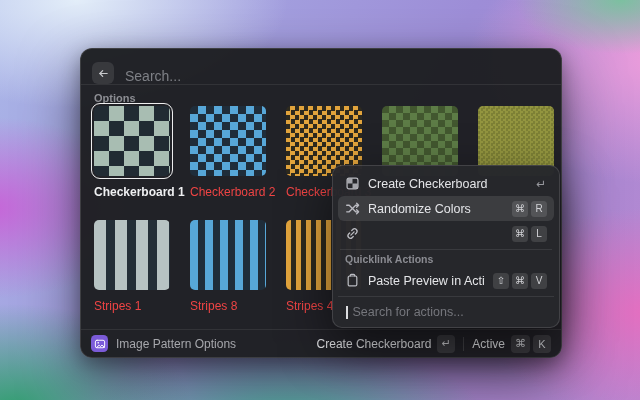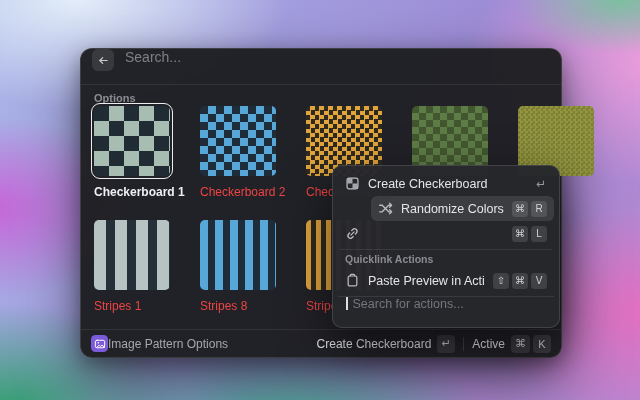--- a/index.html
+++ b/index.html
@@ -17,61 +17,61 @@
       radial-gradient(42% 42% at 101% 78%, rgba(233,108,190,0.9), rgba(233,108,190,0) 62%),
       linear-gradient(120deg,#aab6e8 0%,#9e8ed8 55%,#b886d0 100%);
   }
   .window{
     position:absolute;left:80px;top:48px;width:480px;height:308px;
     background:rgba(29,30,33,0.97);
     border:1px solid rgba(255,255,255,0.13);
     border-radius:12px;
     box-shadow:0 24px 60px rgba(0,0,0,0.5),0 6px 20px rgba(0,0,0,0.35);
   }
-  .header{position:absolute;top:0;left:0;right:0;height:36px;display:flex;align-items:flex-start;gap:11px;padding:0 11px;border-bottom:1px solid rgba(255,255,255,0.08);box-sizing:border-box;}
+  .header{position:absolute;top:0;left:0;right:0;height:36px;display:flex;align-items:flex-end;gap:11px;padding:0 11px;border-bottom:1px solid rgba(255,255,255,0.08);box-sizing:border-box;}
   .back{width:22px;height:22px;border-radius:6px;background:rgba(255,255,255,0.1);display:flex;align-items:center;justify-content:center;color:#c9cacd;cursor:default;flex:none;}
   .back .icn{width:13px;height:13px;}
   .icn{display:block;}
   .icn svg{display:block;width:100%;height:100%;}
   .searchph{color:#7e8086;font-size:14px;}
   .sectionlabel{position:absolute;top:43px;left:13px;font-size:11px;font-weight:600;color:#8d8e94;}
-  .prow{position:absolute;left:10px;display:flex;gap:24px;}
+  .prow{position:absolute;left:10px;display:flex;gap:14px;}
   .cell{width:82px;display:flex;flex-direction:column;}
   .thumbwrap{width:82px;height:76px;border-radius:9px;border:1.5px solid transparent;padding:2px;box-sizing:border-box;}
   .thumbwrap.selected{border-color:rgba(255,255,255,0.92);}
   .thumb{width:100%;height:100%;border-radius:5px;}
   .plabel{margin-top:6px;padding-left:3px;font-size:12px;color:#ef4444;height:14px;white-space:nowrap;font-weight:500;}
   .plabel.selected{color:#eff0f2;font-weight:600;}
-  .footer{position:absolute;left:0;right:0;bottom:0;height:28px;border-top:1px solid rgba(255,255,255,0.08);display:flex;align-items:center;padding:0 10px;box-sizing:border-box;border-radius:0 0 12px 12px;}
+  .footer{position:absolute;left:0;right:0;bottom:0;height:28px;border-top:1px solid rgba(255,255,255,0.08);display:flex;align-items:center;padding:0 10px;gap:8px;box-sizing:border-box;border-radius:0 0 12px 12px;}
   .appicon{width:17px;height:17px;border-radius:4.5px;display:flex;align-items:center;justify-content:center;color:#fff;flex:none;}
   .appicon .icn{width:12px;height:12px;}
   .applabel{font-size:12px;color:#a6a7ac;}
   .fright{margin-left:auto;display:flex;align-items:center;gap:8px;}
   .fprimary,.factions{display:flex;align-items:center;gap:6px;font-size:12px;color:#e2e3e6;cursor:default;}
   .fdiv{width:1px;height:14px;background:rgba(255,255,255,0.14);}
   .keys{display:flex;gap:3px;}
   .kcap{min-width:18px;height:18px;padding:0 4px;border-radius:4px;background:rgba(255,255,255,0.11);color:#cdced2;font-size:11px;display:inline-flex;align-items:center;justify-content:center;box-sizing:border-box;}
   .menu{
     position:absolute;left:332px;bottom:72px;width:228px;box-sizing:border-box;
     background:rgba(39,40,44,0.98);
     border:1px solid rgba(255,255,255,0.13);
     border-radius:10px;
     box-shadow:0 18px 50px rgba(0,0,0,0.55);
     padding:5px 5px 0 5px;
   }
   .mrow{height:25px;border-radius:6px;display:flex;align-items:center;gap:8px;padding:0 7px;font-size:12.5px;color:#e4e5e8;cursor:default;}
-  .mrow.selected{background:rgba(255,255,255,0.1);margin-left:33px;}
+  .mrow.selected{background:rgba(255,255,255,0.1);}
   .micon{width:15px;height:15px;color:#bbbcc2;flex:none;}
   .mlabel{white-space:nowrap;overflow:hidden;}
   .mkeys{margin-left:auto;display:flex;gap:3px;align-items:center;flex:none;}
   .mk{min-width:16px;height:16px;padding:0 3px;border-radius:3.5px;background:rgba(255,255,255,0.12);color:#d2d3d7;font-size:10px;display:inline-flex;align-items:center;justify-content:center;box-sizing:border-box;}
   .mret{color:#97989d;font-size:12px;margin-right:1px;}
   .mdivider{height:1px;background:rgba(255,255,255,0.09);margin:3px 2px;}
   .msection{font-size:10.5px;color:#8b8c92;margin:3px 7px;font-weight:600;}
-  .msearch{margin-top:3px;border-top:1px solid rgba(255,255,255,0.09);height:30px;display:flex;padding:0 8px;font-size:12.5px;color:#75767c;}
+  .msearch{margin-top:3px;border-top:1px solid rgba(255,255,255,0.09);height:30px;display:flex;align-items:center;padding:0 8px;font-size:12.5px;color:#75767c;}
   .caret{width:1.5px;height:13px;background:#dcdde0;margin-right:5px;flex:none;}
 </style>
 </head>
 <body>
 
 <div class="scene">
   <div class="window">
     <div class="header">
       <div class="back">
         <span class="icn">

